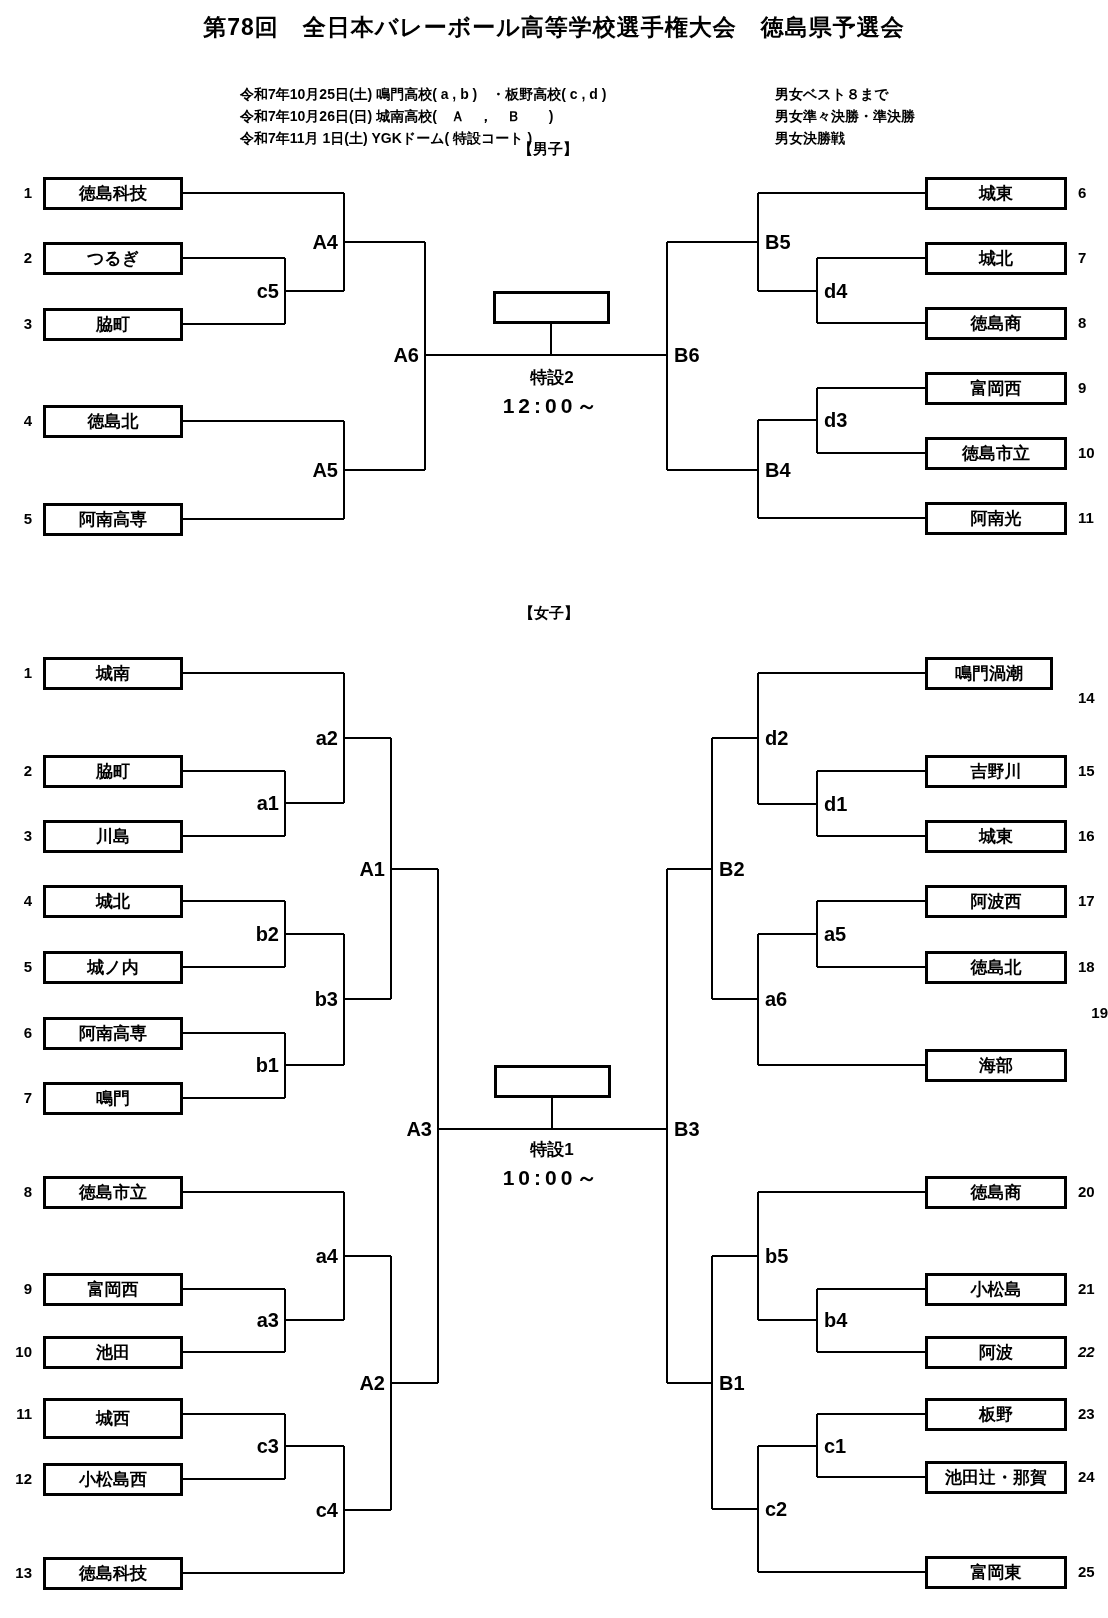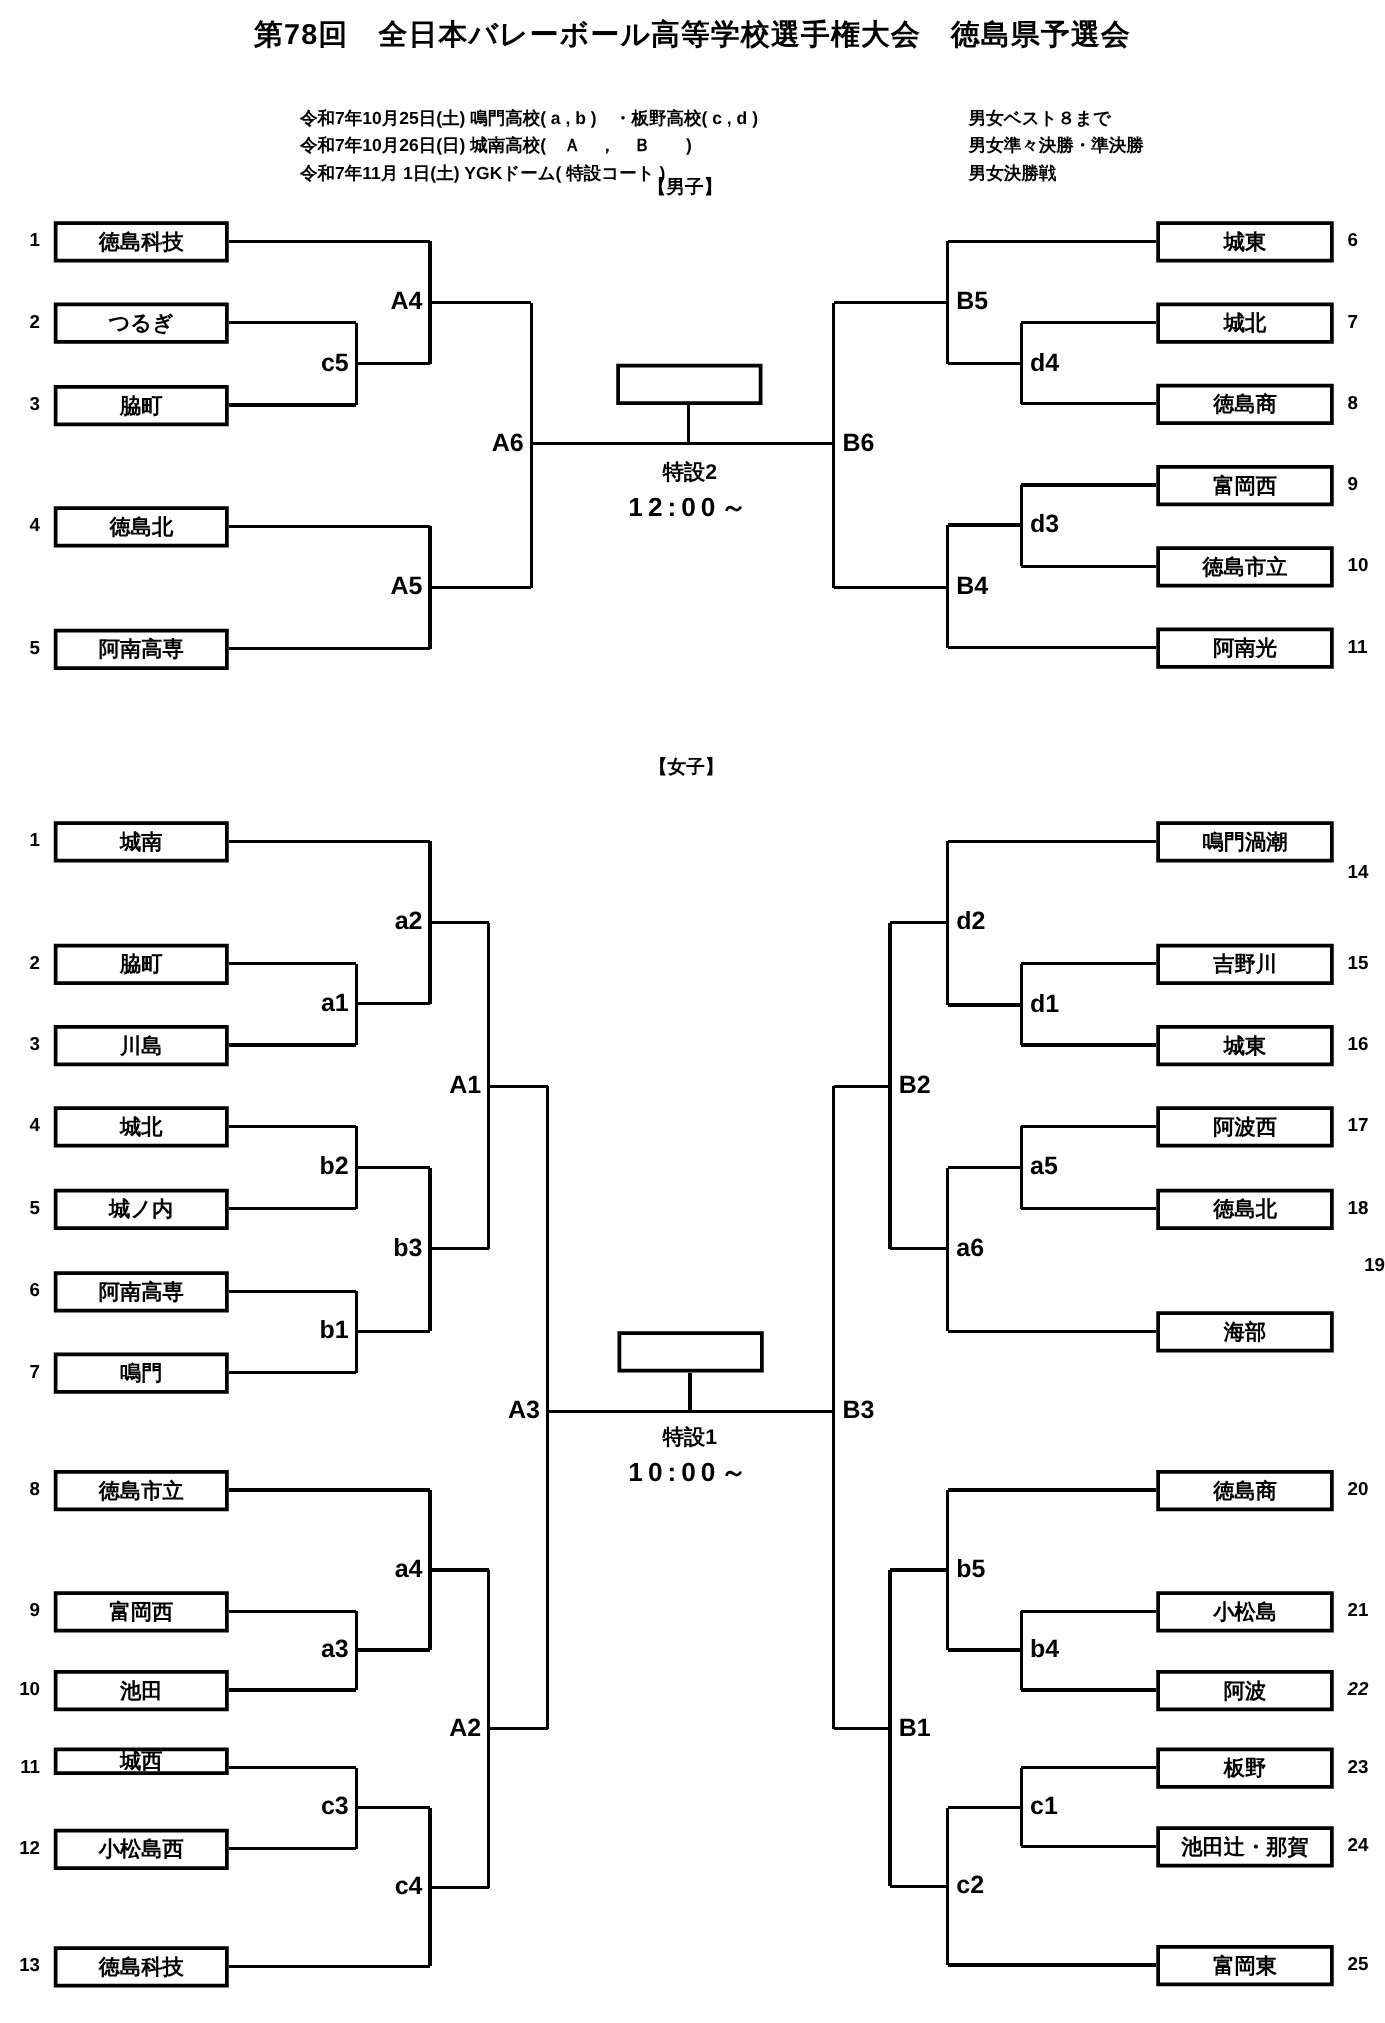--- a/index.html
+++ b/index.html
@@ -217,27 +217,27 @@
     <div class="team-box" style="left: 43px; top: 1016.5px; width: 140px; height: 33px;">阿南高専</div>
     <div class="seed seed-l" style="top: 1024px; left: 4px;">6</div>
     <div class="team-box" style="left: 43px; top: 1081.5px; width: 140px; height: 33px;">鳴門</div>
     <div class="seed seed-l" style="top: 1089px; left: 4px;">7</div>
     <div class="team-box" style="left: 43px; top: 1175.5px; width: 140px; height: 33px;">徳島市立</div>
     <div class="seed seed-l" style="top: 1183px; left: 4px;">8</div>
     <div class="team-box" style="left: 43px; top: 1272.5px; width: 140px; height: 33px;">富岡西</div>
     <div class="seed seed-l" style="top: 1280px; left: 4px;">9</div>
     <div class="team-box" style="left: 43px; top: 1335.5px; width: 140px; height: 33px;">池田</div>
     <div class="seed seed-l" style="top: 1343px; left: 4px;">10</div>
-    <div class="team-box" style="left: 43px; top: 1397.5px; width: 140px; height: 22px;">城西</div>
+    <div class="team-box" style="left: 43px; top: 1397.5px; width: 140px; height: 41px;">城西</div>
     <div class="seed seed-l" style="top: 1405px; left: 4px;">11</div>
     <div class="team-box" style="left: 43px; top: 1462.5px; width: 140px; height: 33px;">小松島西</div>
     <div class="seed seed-l" style="top: 1470px; left: 4px;">12</div>
     <div class="team-box" style="left: 43px; top: 1556.5px; width: 140px; height: 33px;">徳島科技</div>
     <div class="seed seed-l" style="top: 1564px; left: 4px;">13</div>
-    <div class="team-box" style="left: 925px; top: 656.5px; width: 142px; height: 33px;">鳴門渦潮</div>
+    <div class="team-box" style="left: 925px; top: 656.5px; width: 128px; height: 33px;">鳴門渦潮</div>
     <div class="seed seed-r" style="top: 664px; left: 1078px; margin-top: 25px;">14</div>
     <div class="team-box" style="left: 925px; top: 754.5px; width: 142px; height: 33px;">吉野川</div>
     <div class="seed seed-r" style="top: 762px; left: 1078px;">15</div>
     <div class="team-box" style="left: 925px; top: 819.5px; width: 142px; height: 33px;">城東</div>
     <div class="seed seed-r" style="top: 827px; left: 1078px;">16</div>
     <div class="team-box" style="left: 925px; top: 884.5px; width: 142px; height: 33px;">阿波西</div>
     <div class="seed seed-r" style="top: 892px; left: 1078px;">17</div>
     <div class="team-box" style="left: 925px; top: 950.5px; width: 142px; height: 33px;">徳島北</div>
     <div class="seed seed-r" style="top: 958px; left: 1078px;">18</div>
     <div class="team-box" style="left: 925px; top: 1048.5px; width: 142px; height: 33px; text-align: center;">海部</div>

